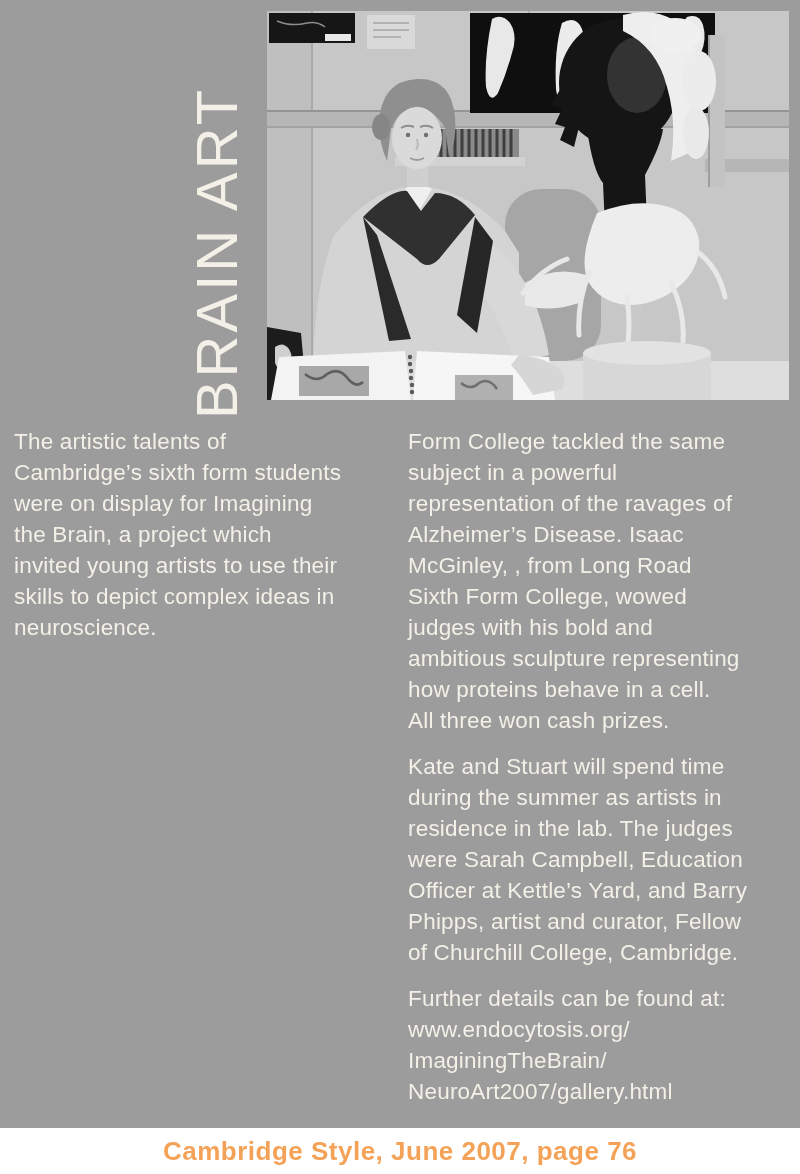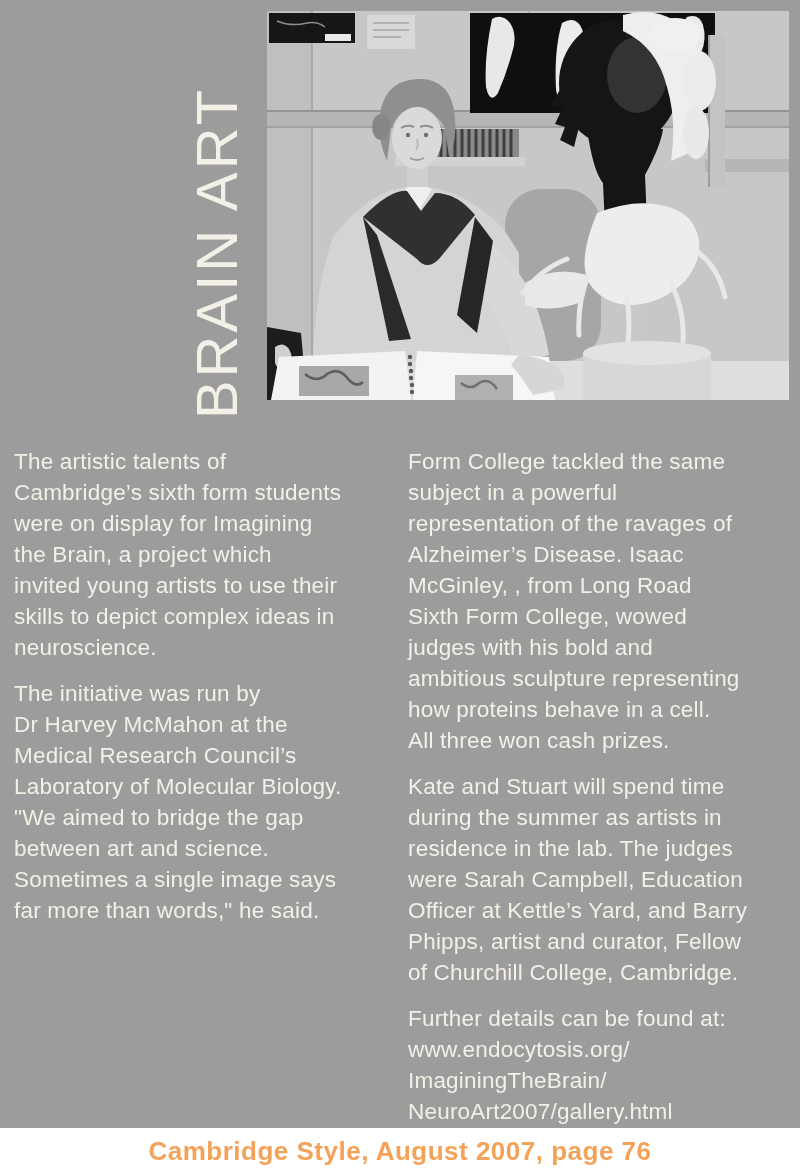--- a/index.html
+++ b/index.html
@@ -16,21 +16,21 @@
     background:var(--page-bg);overflow:hidden;
   }
   .vertical-title{
     position:absolute;left:216px;top:253px;
     transform:translate(-50%,-50%) rotate(-90deg);
     white-space:nowrap;color:var(--text-color);
     font-size:58px;font-weight:400;letter-spacing:3px;
   }
   .photo{position:absolute;left:267px;top:11px;display:block;}
   .col{
-    position:absolute;top:446px;width:394px;
+    position:absolute;top:426px;width:394px;
     color:var(--text-color);font-size:22.5px;line-height:31px;
     letter-spacing:0.2px;
   }
   .col p{margin:0 0 15px 0;white-space:pre-line;}
   .col-left{left:14px;}
   .col-right{left:408px;}
   .footer{
     position:absolute;left:0;top:1128px;width:800px;height:46px;
     background:var(--footer-bg);
   }
@@ -148,28 +148,20 @@
   </svg>
 
   <div class="col col-left">
     <p>The artistic talents of
 Cambridge’s sixth form students
 were on display for Imagining
 the Brain, a project which
 invited young artists to use their
 skills to depict complex ideas in
 neuroscience.</p>
-    <p>The initiative was run by
-Dr Harvey McMahon at the
-Medical Research Council’s
-Laboratory of Molecular Biology.
-"We aimed to bridge the gap
-between art and science.
-Sometimes a single image says
-far more than words," he said.</p>
   </div>
 
   <div class="col col-right">
     <p>Form College tackled the same
 subject in a powerful
 representation of the ravages of
 Alzheimer’s Disease. Isaac
 McGinley, , from Long Road
 Sixth Form College, wowed
 judges with his bold and
@@ -183,16 +175,16 @@
 Officer at Kettle’s Yard, and Barry
 Phipps, artist and curator, Fellow
 of Churchill College, Cambridge.</p>
     <p>Further details can be found at:
 www.endocytosis.org/
 ImaginingTheBrain/
 NeuroArt2007/gallery.html</p>
   </div>
 
   <div class="footer">
-    <div class="caption">Cambridge Style, August 2007, page 76</div>
+    <div class="caption">Cambridge Style, June 2007, page 76</div>
   </div>
 
 </div>
 
 </body></html>

